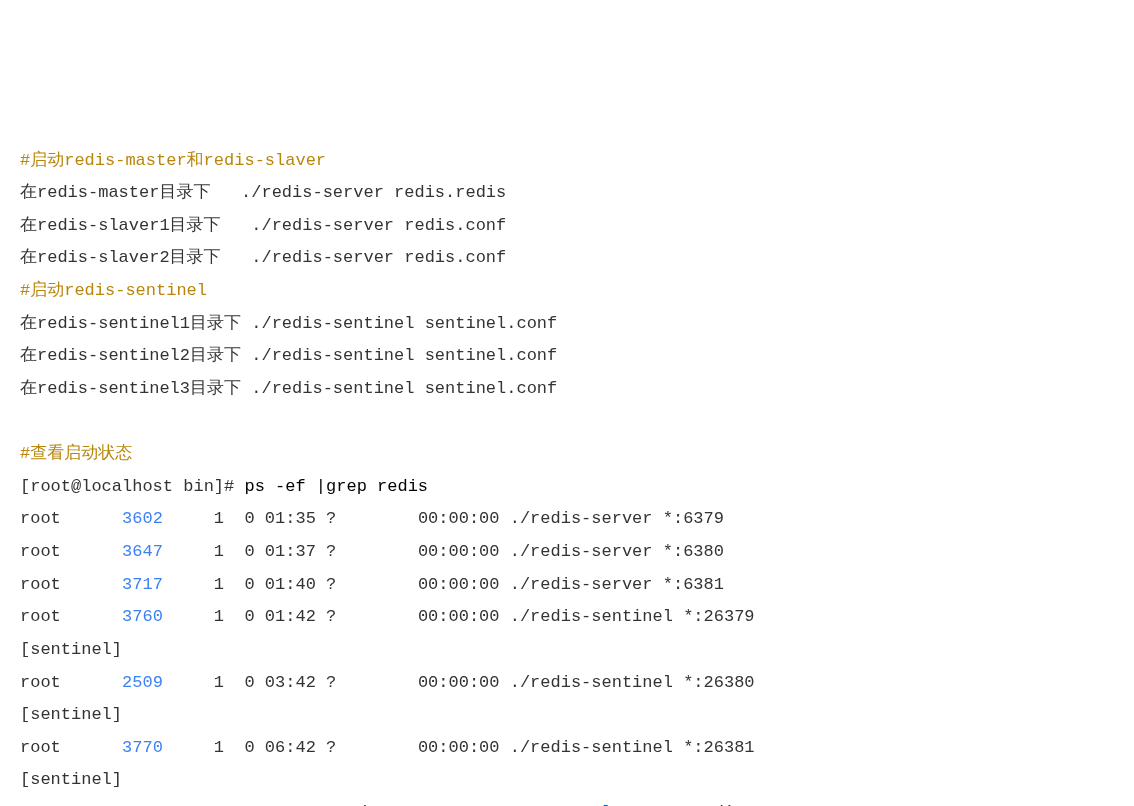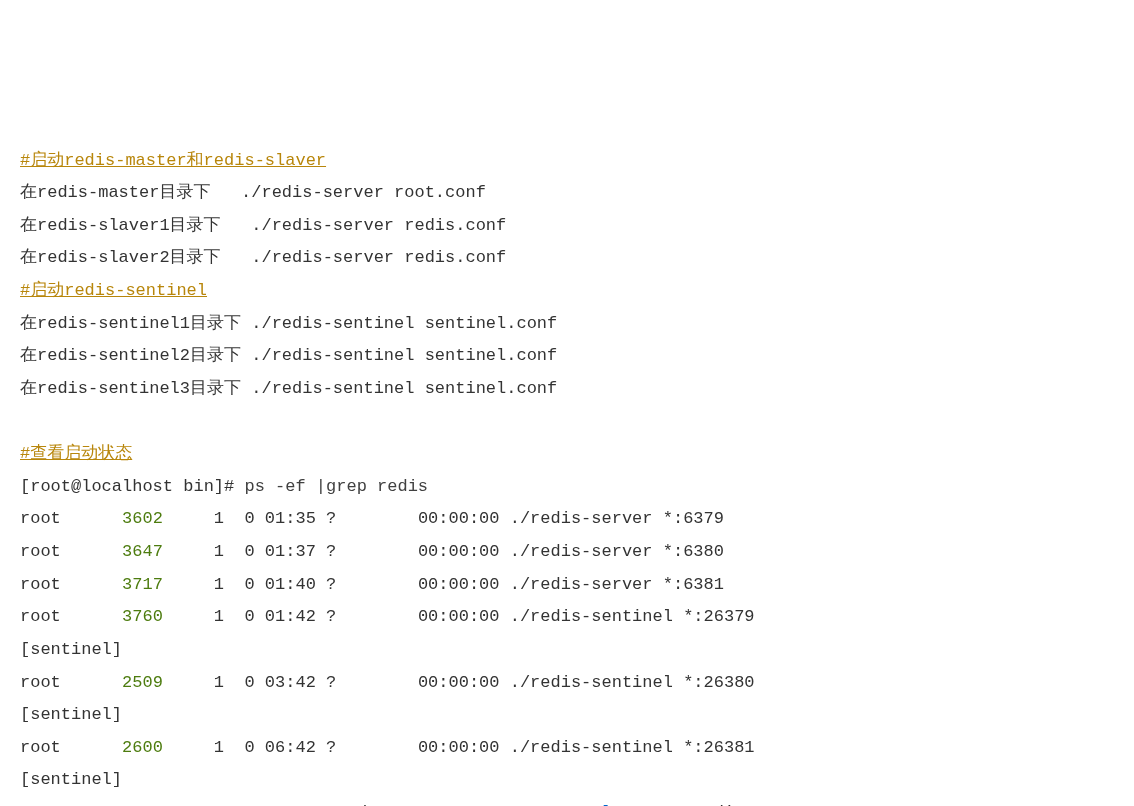--- a/index.html
+++ b/index.html
@@ -8,53 +8,52 @@
       font-family: "SF Mono", Monaco, Menlo, Consolas, "Courier New", monospace;
       font-size: 17px;
       line-height: 1.92;
       background: #ffffff;
       color: #333;
       white-space: pre;
       font-weight: 400;
     }
     .comment {
       color: #B8860B;
-      text-decoration: underline;
     }
     .command {
-      color: #404040;
+      color: #000000;
     }
     .option {
       color: #0066cc;
     }
     .pid {
-      color: #4d7c0f;
+      color: #3b82f6;
     }
   </style>
 </head>
 <body>
 
 
 
 <span class="comment">#启动redis-master和redis-slaver</span>
-<span>在redis-master目录下   ./redis-server root.conf</span>
+<span>在redis-master目录下   ./redis-server redis.redis</span>
 <span>在redis-slaver1目录下   ./redis-server redis.conf</span>
 <span>在redis-slaver2目录下   ./redis-server redis.conf</span>
 <span class="comment">#启动redis-sentinel</span>
 <span>在redis-sentinel1目录下 ./redis-sentinel sentinel.conf</span>
 <span>在redis-sentinel2目录下 ./redis-sentinel sentinel.conf</span>
 <span>在redis-sentinel3目录下 ./redis-sentinel sentinel.conf</span>
 
 <span class="comment">#查看启动状态</span>
 <span>[root@localhost bin]# </span><span class="command">ps -ef |grep redis</span>
 <span>root      </span><span class="pid">3602</span><span>     1  0 01:35 ?        00:00:00 ./redis-server *:6379</span>
 <span>root      </span><span class="pid">3647</span><span>     1  0 01:37 ?        00:00:00 ./redis-server *:6380</span>
 <span>root      </span><span class="pid">3717</span><span>     1  0 01:40 ?        00:00:00 ./redis-server *:6381</span>
 <span>root      </span><span class="pid">3760</span><span>     1  0 01:42 ?        00:00:00 ./redis-sentinel *:26379 </span>
 <span>[sentinel]</span>
 <span>root      </span><span class="pid">2509</span><span>     1  0 03:42 ?        00:00:00 ./redis-sentinel *:26380 </span>
 <span>[sentinel]</span>
-<span>root      </span><span class="pid">2600</span><span>     1  0 06:42 ?        00:00:00 ./redis-sentinel *:26381 </span>
+<span>root      </span><span class="pid">3770</span><span>     1  0 06:42 ?        00:00:00 ./redis-sentinel *:26381 </span>
 <span>[sentinel]</span>
 <span>root      </span><span class="pid">3783</span><span>  2261  0 01:42 pts/0    00:00:00 </span><span class="command">grep</span><span> </span><span class="option">--color</span><span>=auto redis</span>
 
 
 
 
 </body></html>

